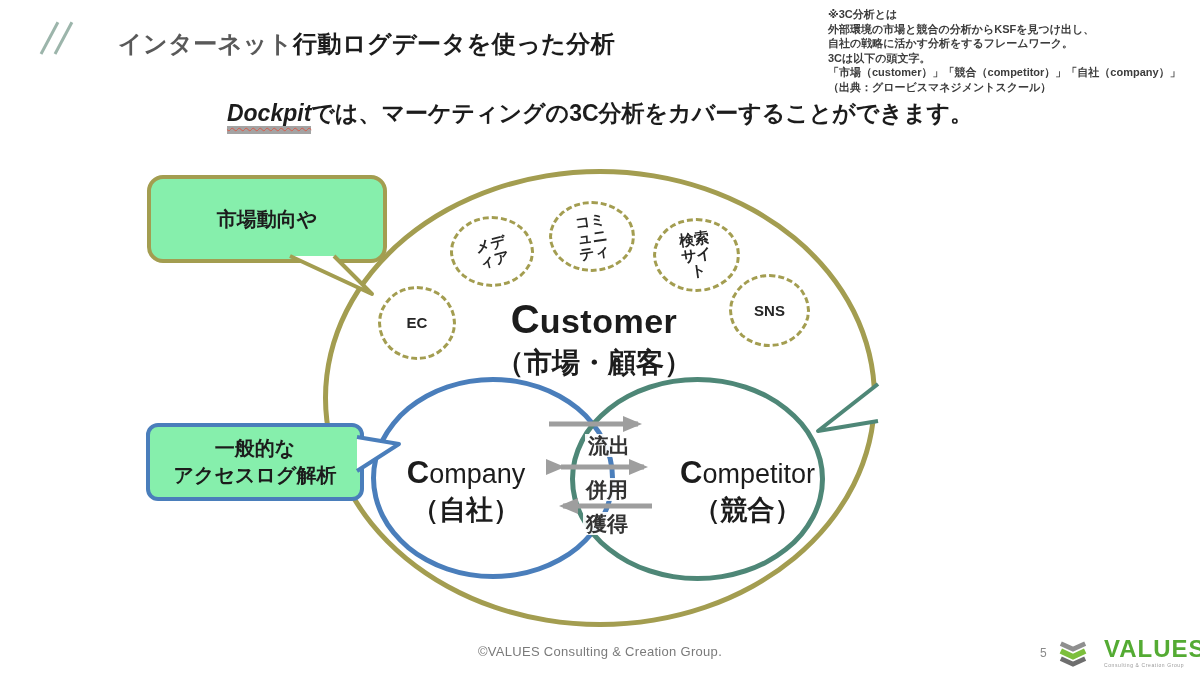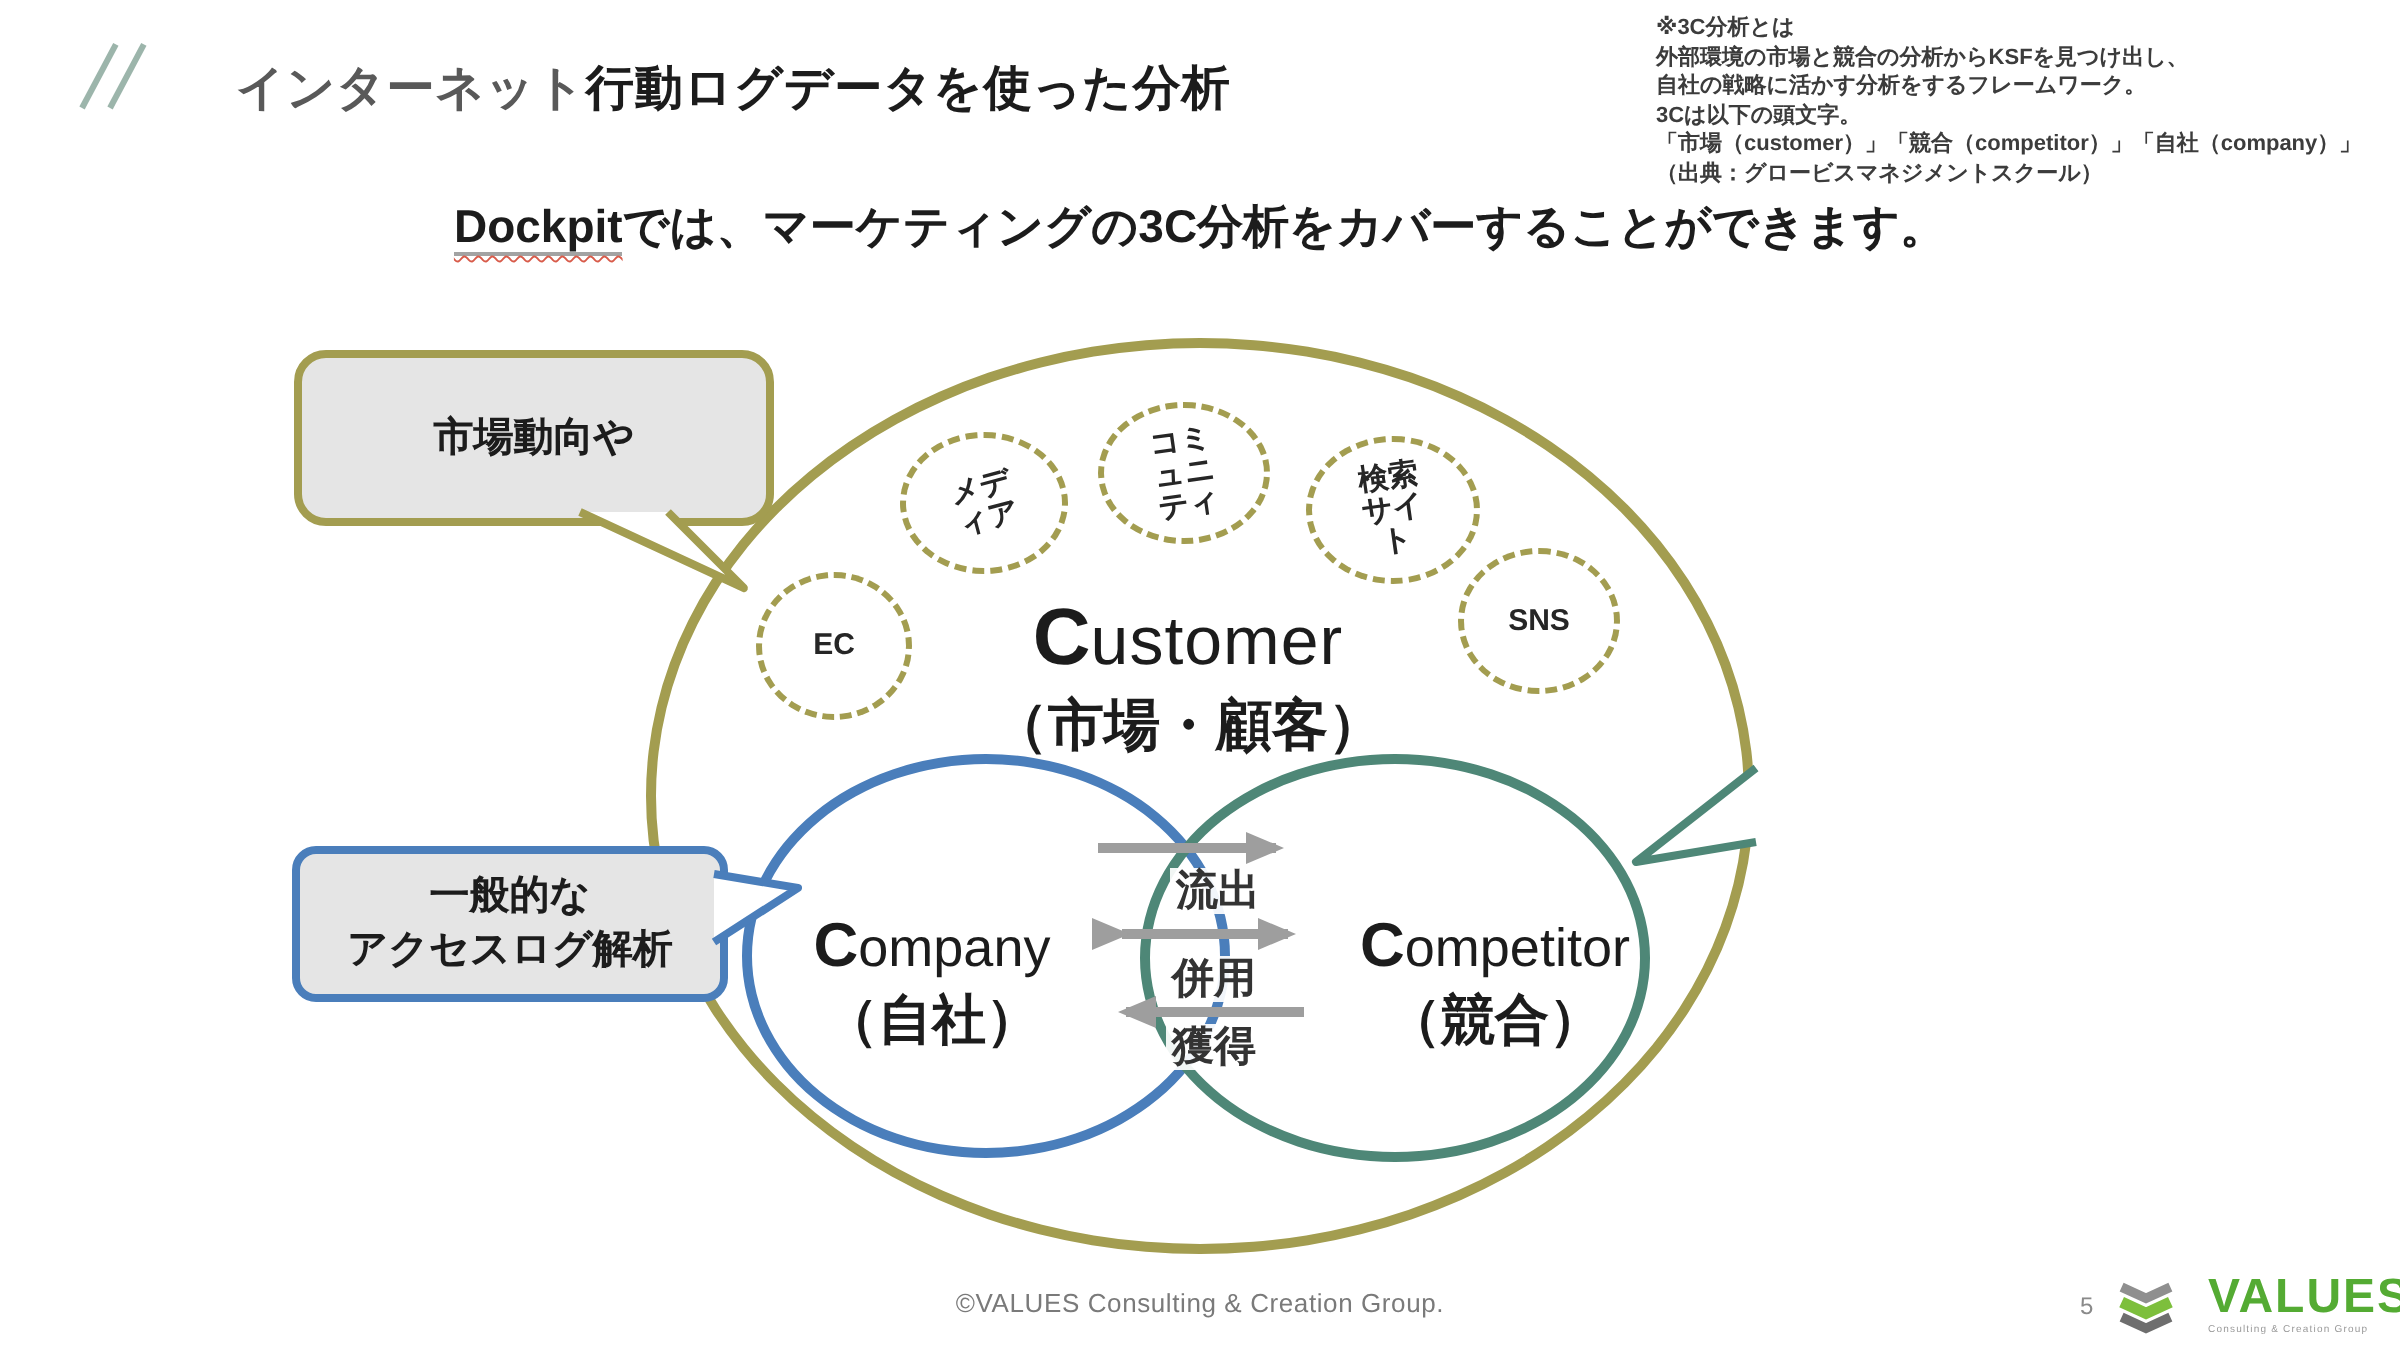--- a/index.html
+++ b/index.html
@@ -9,53 +9,53 @@
     margin:0 auto;
   }
   
   .slash-mark{position:absolute;left:40px;top:18px;width:40px;height:40px;}
   .slash-mark i{position:absolute;top:2px;width:2.5px;height:36px;background:#9cb5ab;transform:rotate(28deg);display:block;}
   .slash-mark i.s1{left:8px;} .slash-mark i.s2{left:22px;}
   .title{position:absolute;left:118px;top:28px;font-size:24px;font-weight:bold;letter-spacing:.5px;white-space:nowrap;}
   .title .t-gray{color:#595959;} .title .t-black{color:#1c1c1c;}
   .note{position:absolute;left:828px;top:7px;width:368px;font-size:11px;font-weight:bold;color:#3c3c3c;line-height:1.32;}
   .subtitle{position:absolute;left:0;right:0;top:98px;text-align:center;font-size:23px;font-weight:bold;color:#1c1c1c;}
-  .subtitle .dockpit{border-bottom:2px solid #a3a3a3;text-decoration:underline wavy #d85b4a 1px;text-underline-offset:6px;text-decoration-skip-ink:none;}
+  .subtitle .dockpit{border-bottom:8px solid #a3a3a3;text-decoration:underline wavy #d85b4a 1px;text-underline-offset:6px;text-decoration-skip-ink:none;font-style:italic;}
   
   .ellipse{position:absolute;border-radius:50%;box-sizing:border-box;}
   .big-olive{left:323px;top:169px;width:554px;height:458px;border:5px solid #a39d50;}
   .blue-circle{left:371px;top:377px;width:244px;height:202px;border:5px solid #4a7ebb;}
   .teal-circle{left:570px;top:377px;width:255px;height:204px;border:5px solid #4e8777;}
   .sat{position:absolute;border:3px dashed #a39d50;border-radius:50%;box-sizing:border-box;
        display:flex;align-items:center;justify-content:center;text-align:center;
        font-weight:bold;color:#262626;font-size:15px;line-height:1.05;}
   .sat-ec{left:378px;top:286px;width:78px;height:74px;}
   .sat-media{left:450px;top:216px;width:84px;height:71px;}
   .sat-community{left:549px;top:201px;width:86px;height:71px;}
   .sat-search{left:653px;top:218px;width:87px;height:74px;}
   .sat-sns{left:729px;top:274px;width:81px;height:73px;}
   .rot-15{transform:rotate(-15deg);} .rot-8{transform:rotate(-8deg);}
   
   .circle-label{position:absolute;text-align:center;color:#1c1c1c;}
   .customer-label{left:444px;top:297px;width:300px;}
   .customer-label .big-c{font-size:40px;font-weight:bold;}
-  .customer-label .word{font-size:34px;font-weight:400;letter-spacing:.5px;}
+  .customer-label .word{font-size:34px;font-weight:700;letter-spacing:.5px;}
   .customer-label .sub{font-size:28px;font-weight:bold;margin-top:2px;}
   .cc-label .big-c{font-size:31px;font-weight:bold;}
   .cc-label .word{font-size:27px;font-weight:500;}
   .cc-label .sub{font-size:27px;font-weight:bold;margin-top:1px;}
   .company-label{left:366px;top:455px;width:200px;}
   .competitor-label{left:640px;top:455px;width:215px;}
   
   .arrow-label{position:absolute;font-size:21px;font-weight:bold;color:#333;background:rgba(255,255,255,.92);padding:0 3px;line-height:1.1;}
   .lbl-outflow{left:585px;top:434px;}
   .lbl-shared{left:583px;top:478px;}
   .lbl-acquire{left:583px;top:512px;}
   
-  .callout{position:absolute;background:#e5e5e5;box-sizing:border-box;
+  .callout{position:absolute;background:#86efac;box-sizing:border-box;
            display:flex;align-items:center;justify-content:center;text-align:center;
            font-size:20px;font-weight:bold;color:#1c1c1c;line-height:1.35;}
   .co-market{left:147px;top:175px;width:240px;height:88px;border:4px solid #a39d50;border-radius:16px;}
   .co-access{left:146px;top:423px;width:218px;height:78px;border:4px solid #4a7ebb;border-radius:12px;}
   .co-competitor{left:871px;top:347px;width:214px;height:86px;border:4px solid #4e8777;border-radius:16px;}
   
   .overlay{position:absolute;left:0;top:0;width:1200px;height:673px;pointer-events:none;}
   
   .copyright{position:absolute;left:0;right:0;top:644px;text-align:center;font-size:13px;color:#7a7a7a;letter-spacing:.3px;}
   .page-num{position:absolute;left:1040px;top:646px;font-size:12px;color:#8a8a8a;}

